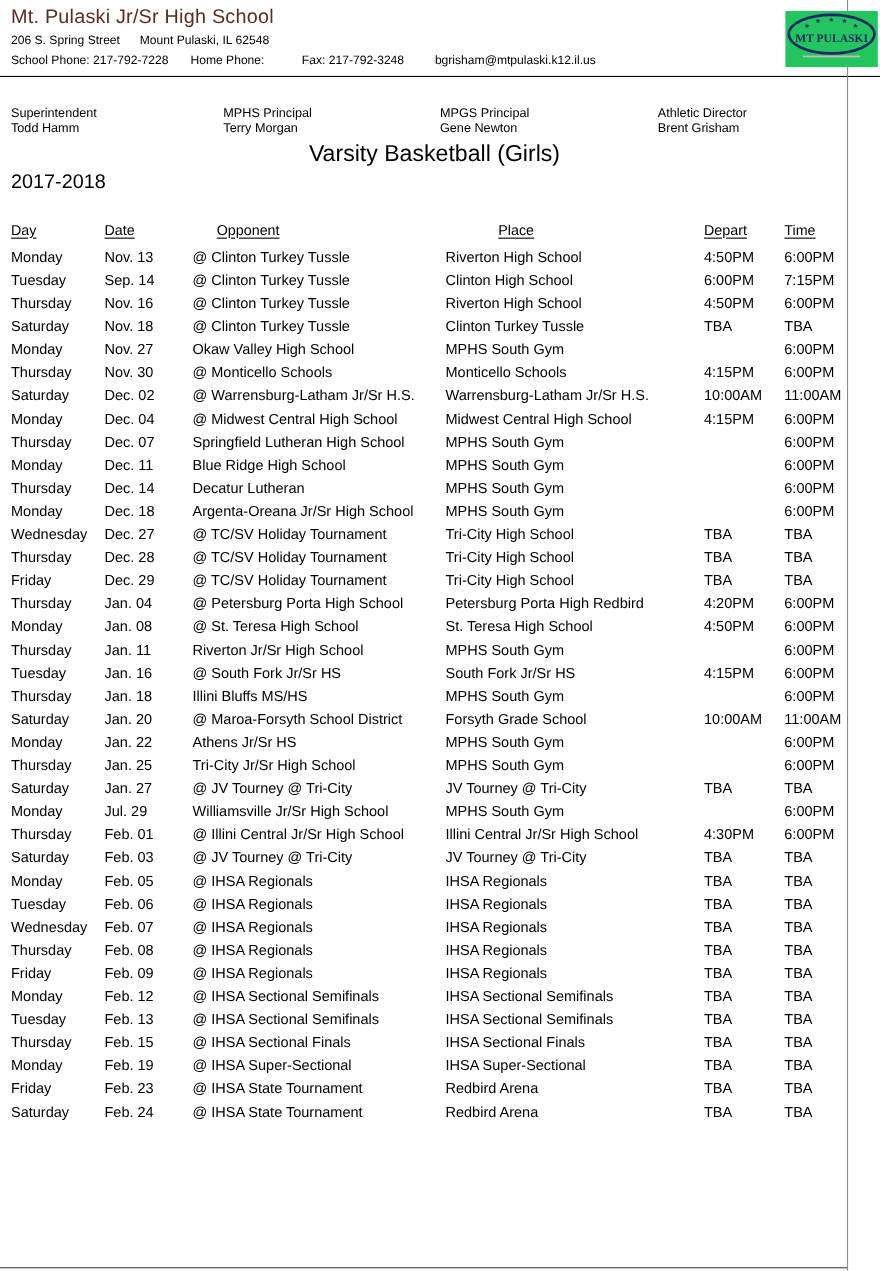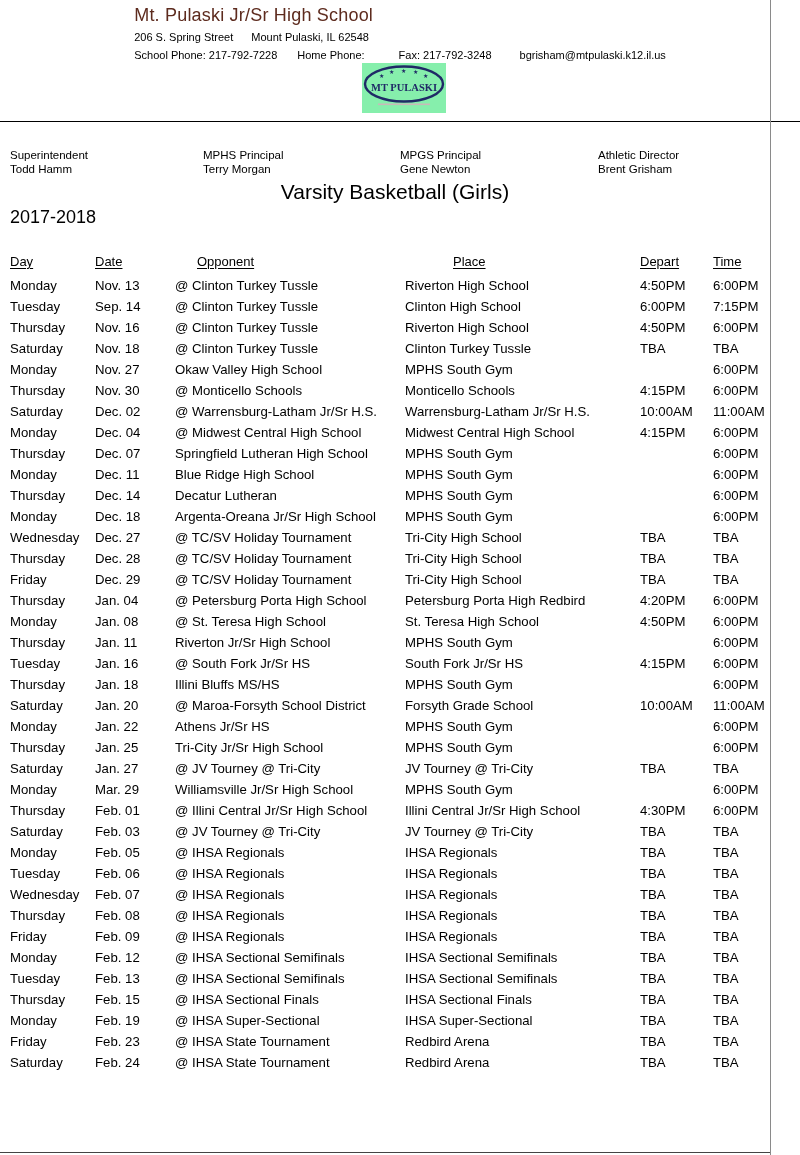--- a/index.html
+++ b/index.html
@@ -10,29 +10,29 @@
     color: #000;
     position: relative;
     overflow: hidden;
   }
   .page { position: relative; width: 800px; height: 1155px; padding: 5px 10px 0 10px; }
 
   .right-rule  { position: absolute; top: 0; left: 770px; width: 1px; height: 1155px; background: #8a8a8a; }
   .bottom-rule { position: absolute; left: 0; top: 1152px; width: 770px; height: 1px; background: #444; }
 
   
-  .header { display: flex; justify-content: space-between; align-items: center; flex-direction: column; }
+  .header { display: flex; justify-content: space-between; align-items: flex-end; }
   .school-name { font-size: 18px; font-weight: 400; color: #5d2b1e; letter-spacing: .2px; }
   .addr-line { font-size: 11px; margin-top: 5px; }
   .addr-line .street { margin-right: 18px; }
   .contact-line { font-size: 11px; margin-top: 6px; }
   .contact-line .sp { margin-right: 20px; }
   .contact-line .hp { margin-right: 34px; }
   .contact-line .fx { margin-right: 28px; }
-  .logo { margin-top: 2px; margin-right: -8px; position: relative; z-index: 2; background: #86efac; }
+  .logo { margin-top: 2px; margin-right: -8px; position: relative; z-index: 2; background: #22c55e; }
   .top-rule { height: 1px; background: #000; margin: 8px -10px 0 -10px; }
 
   
   .staff-row { display: flex; margin-top: 26px; font-size: 11.5px; line-height: 14px; }
   .staff-col1 { width: 193px; }
   .staff-col2 { width: 197px; }
   .staff-col3 { width: 198px; }
   .staff-col4 { width: 172px; }
 
   
@@ -315,21 +315,21 @@
         <tr>
           <td>Saturday</td>
           <td>Jan. 27</td>
           <td>@ JV Tourney @ Tri-City</td>
           <td>JV Tourney @ Tri-City</td>
           <td>TBA</td>
           <td>TBA</td>
         </tr>
         <tr>
           <td>Monday</td>
-          <td>Mar. 29</td>
+          <td>Jul. 29</td>
           <td>Williamsville Jr/Sr High School</td>
           <td>MPHS South Gym</td>
           <td></td>
           <td>6:00PM</td>
         </tr>
         <tr>
           <td>Thursday</td>
           <td>Feb. 01</td>
           <td>@ Illini Central Jr/Sr High School</td>
           <td>Illini Central Jr/Sr High School</td>

